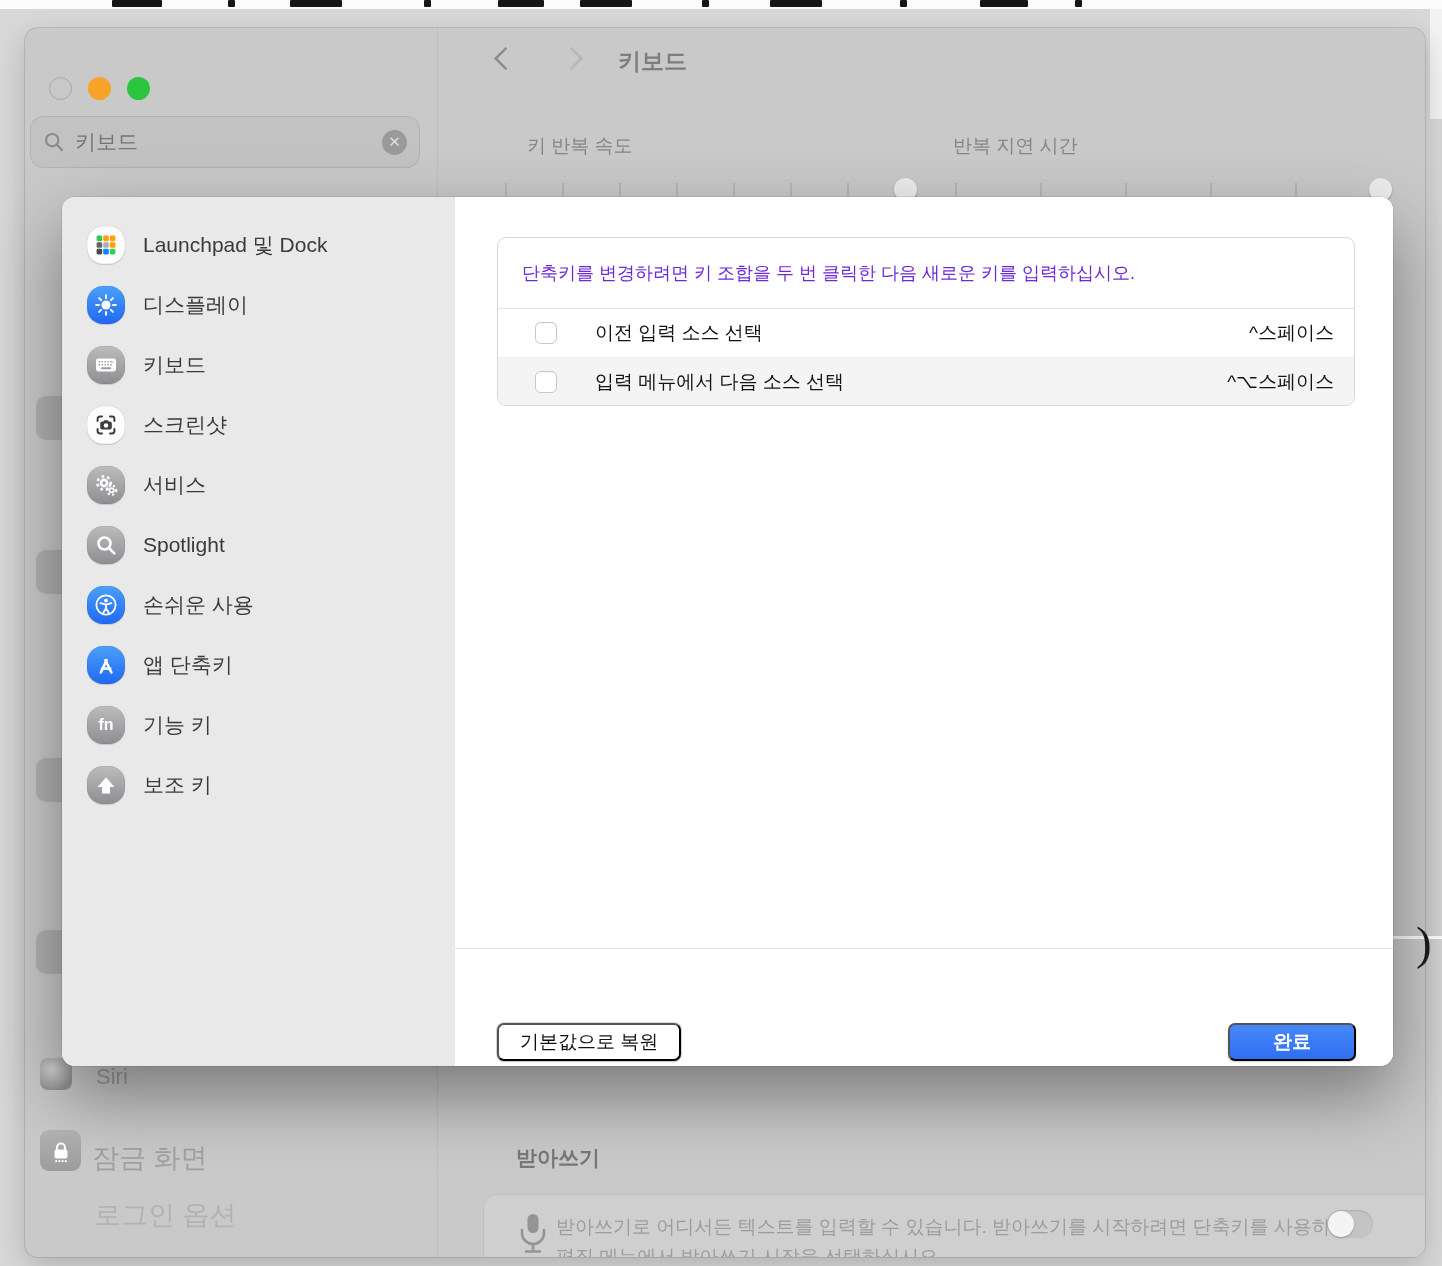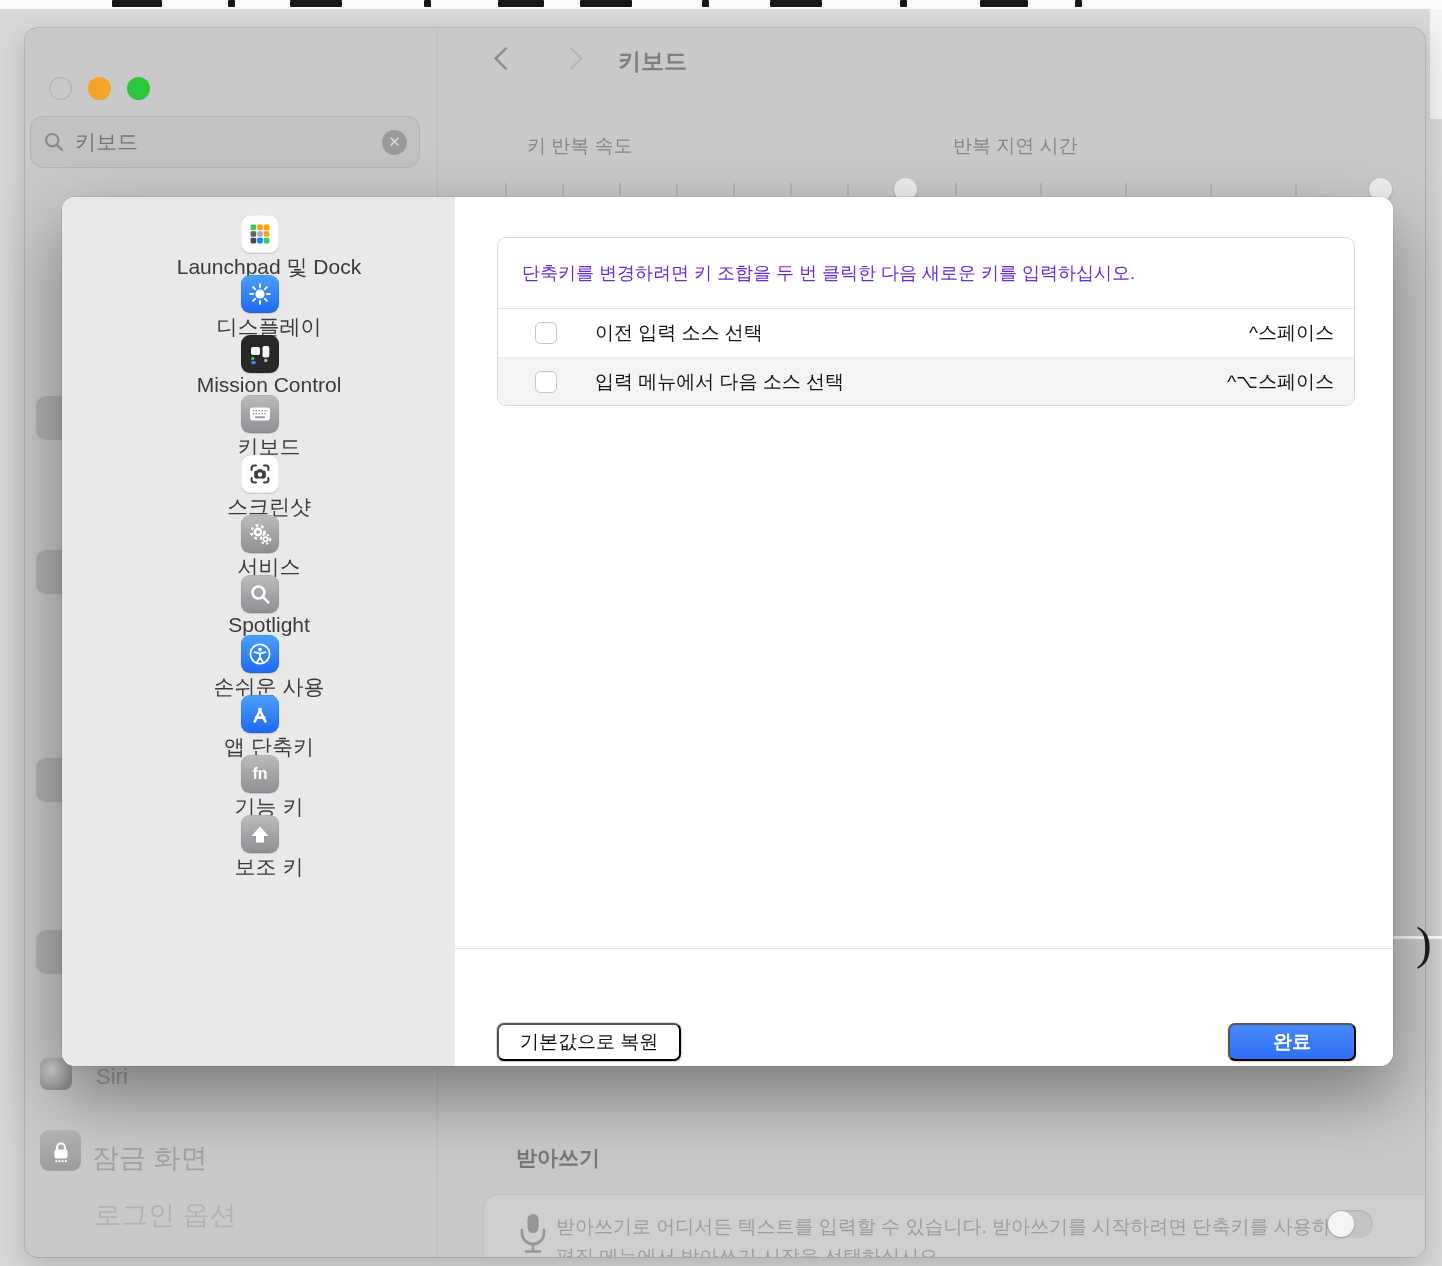--- a/index.html
+++ b/index.html
@@ -74,26 +74,26 @@
   .stray-paren { position:absolute; left:1416px; top:916px; font-size:47px; color:#1c1c1c; font-family:"Liberation Serif",serif; }
   .stray-line  { position:absolute; left:1393px; top:936px; width:49px; height:3px; background:#fbfbfb; }
 
   
   .modal { position:absolute; left:62px; top:197px; width:1331px; height:869px; border-radius:13px;
            box-shadow:0 30px 70px rgba(0,0,0,.40), 0 0 0 0.5px rgba(0,0,0,.15);
            display:flex; overflow:hidden; background:#fff; }
 
   .modal-sidebar { flex:none; width:393px; background:#e9e9e9; padding-top:18px; }
   .sb-item { height:60px; margin:0 22px 0 13px; border-radius:10px; display:flex; align-items:center;
-             padding-left:12px; cursor:default;flex-direction:column; }
+             padding-left:12px; cursor:default; }
   .sb-item.selected { background:#3b7df6; }
   .sb-label { font-size:21px; color:#3a3a3a; margin-left:18px; white-space:nowrap; }
   .sb-item.selected .sb-label { color:#fff; }
 
-  .app-icon { flex:none; width:38px; height:38px; border-radius:9px; display:flex;
+  .app-icon { flex:none; width:38px; height:38px; border-radius:16px; display:flex;
               align-items:center; justify-content:center;
               box-shadow:inset 0 0 0 .5px rgba(0,0,0,.10), 0 .5px 1px rgba(0,0,0,.15); }
   .ic-white { background:#fdfdfd; }
   .ic-gray  { background:linear-gradient(#bcbcbc,#8e8e93); }
   .ic-blue  { background:linear-gradient(#4aa0f8,#2068f2); }
   .ic-dark  { background:#28282a; }
   .fn-glyph { color:#fff; font-size:16px; font-weight:700; }
 
   .modal-content { position:relative; flex:1; background:#fff; }
 
@@ -252,32 +252,20 @@
               <line x1="6.1" y1="6.1" x2="8.1" y2="8.1"></line>
                 <line x1="17.9" y1="17.9" x2="19.9" y2="19.9"></line>
               <line x1="6.1" y1="19.9" x2="8.1" y2="17.9"></line>
                 <line x1="17.9" y1="8.1" x2="19.9" y2="6.1"></line>
             </g>
           </svg>
         </span>
         <span class="sb-label">디스플레이</span>
       </div>
 
-      <div class="sb-item">
-        <span class="app-icon ic-dark">
-          <svg width="26" height="26" viewBox="0 0 26 26">
-            <rect x="4" y="6" width="9" height="8" rx="1.8" fill="#f2f2f2"></rect>
-            <rect x="15.5" y="5" width="6.8" height="11.5" rx="1.8" fill="#f2f2f2"></rect>
-            <circle cx="5.8" cy="17.5" r="1.7" fill="#34c759"></circle>
-            <rect x="4.3" y="20" width="4.4" height="3.2" rx="1" fill="#3b82f7"></rect>
-            <circle cx="18.8" cy="19.5" r="1.7" fill="#bdbdc2"></circle>
-          </svg>
-        </span>
-        <span class="sb-label">Mission Control</span>
-      </div>
 
       <div class="sb-item">
         <span class="app-icon ic-gray">
           <svg width="26" height="26" viewBox="0 0 26 26">
             <rect x="3" y="6.5" width="20" height="13" rx="2.4" fill="#fff"></rect>
             <g fill="#9a9a9a">
               <rect x="5.6" y="9" width="1.6" height="1.6" rx="0.4"></rect>
                 <rect x="8.5" y="9" width="1.6" height="1.6" rx="0.4"></rect>
               <rect x="11.4" y="9" width="1.6" height="1.6" rx="0.4"></rect>
                 <rect x="14.3" y="9" width="1.6" height="1.6" rx="0.4"></rect>

